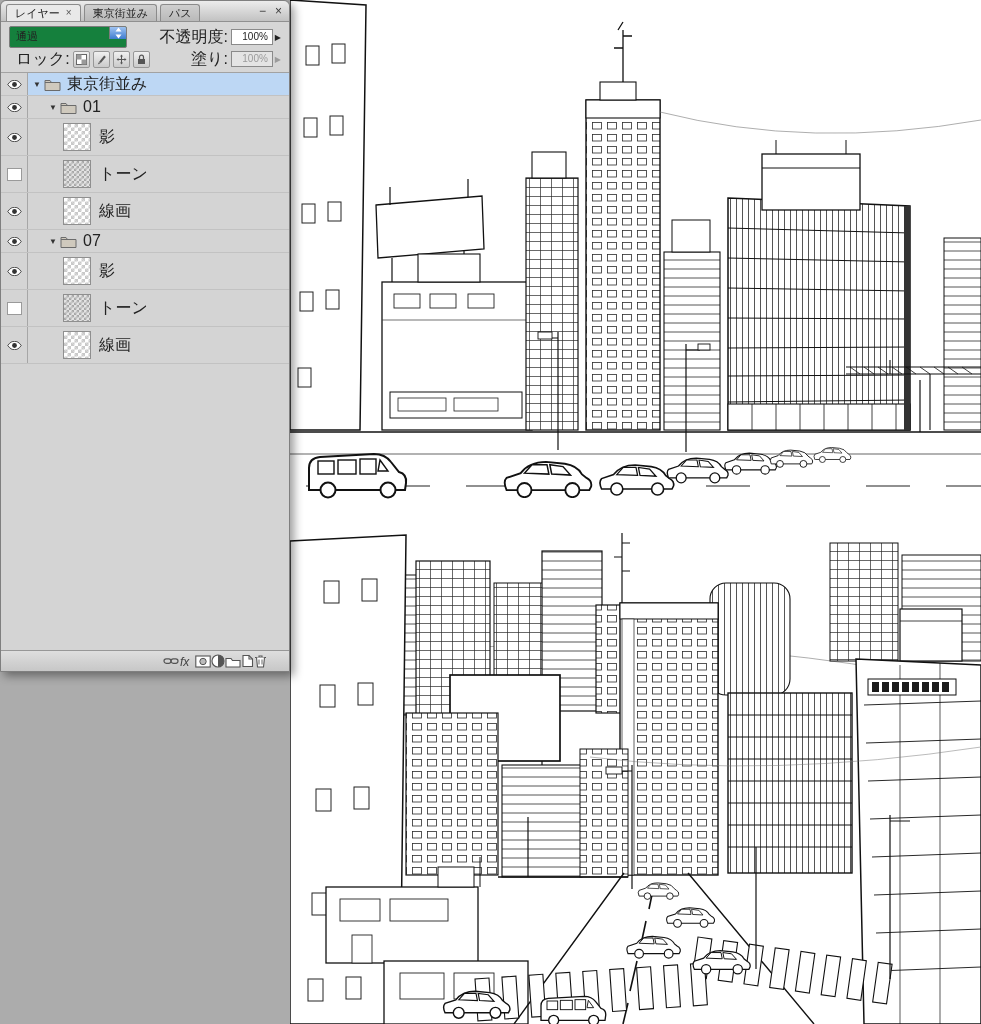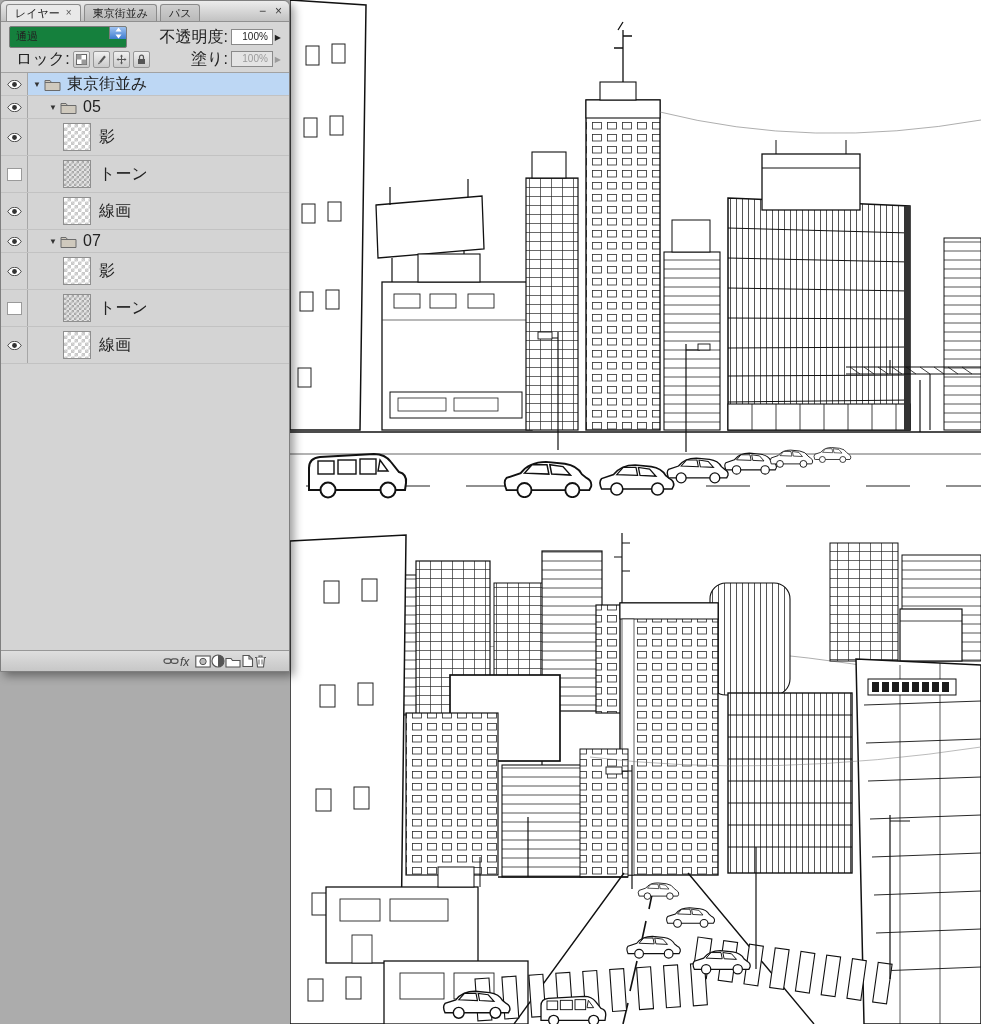--- a/index.html
+++ b/index.html
@@ -428,21 +428,21 @@
           </svg>
         </span>
         <span class="row-content">
           <span class="tri">▼</span>
           <span class="folder">
             <svg width="17" height="13" viewBox="0 0 17 13">
               <path d="M1 2.5h5l1.5 2H16v8H1z" fill="#cfc9bd" stroke="#6b6b6b"></path>
               <path d="M1 4.5h15" stroke="#6b6b6b"></path>
             </svg>
           </span>
-          <span class="lname">05</span>
+          <span class="lname">01</span>
         </span>
       </div>
       <div class="layer-row leaf depth2">
         <span class="eye-cell">
           <svg width="15" height="9" viewBox="0 0 15 9">
             <path d="M.8 4.5C3 1.2 5.2.3 7.5.3s4.5.9 6.7 4.2C12 7.8 9.8 8.7 7.5 8.7S3 7.8.8 4.5Z" fill="#fff" stroke="#333" stroke-width=".9"></path>
             <circle cx="7.5" cy="4.5" r="2.4" fill="#333"></circle>
           </svg>
         </span>
         <span class="row-content">

